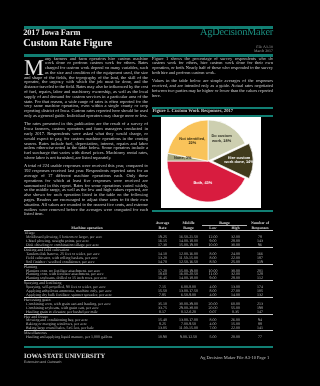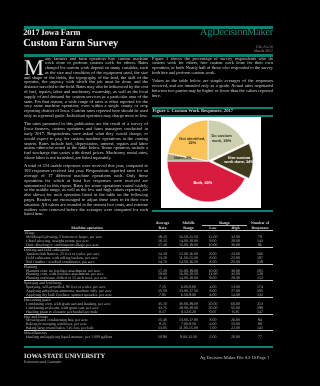--- a/index.html
+++ b/index.html
@@ -52,21 +52,21 @@
   #isu .l1{font-size:6.5px;line-height:7px;font-weight:700;letter-spacing:-0.05px;color:#e2e2e2;font-family:"Liberation Serif",serif;}
   #isu .l2{font-size:3.5px;line-height:4px;color:#b0b0b0;margin-top:0.4px;font-family:"Liberation Sans",sans-serif;}
   #foot-right{position:absolute;left:200px;top:354.6px;font-size:4.5px;line-height:5px;color:#c4c4c4;}
 </style>
 </head>
 <body>
 
 <div class="page">
   <div id="mast-rule" class="teal"></div>
   <div id="title1">2017 Iowa Farm</div>
-  <div id="title2">Custom Farm Survey</div>
+  <div id="title2">Custom Rate Figure</div>
   <div id="brand">AgDecisionMaker</div>
   <div id="filecode">
     <div>File A3-10</div>
     <div>March 2017</div>
   </div>
   <div id="mast-rule2" class="teal"></div>
 
   <div class="col" id="colL">
       <p class="para"><span id="dropcap">M</span>any farmers and farm operators hire custom machine work done or perform custom work for others. Rates charged for custom work depend on many variables, such as the size and condition of the equipment used, the size and shape of the fields, the topography of the land, the skill of the operator, the urgency with which the job must be done, and the distance traveled to the field. Rates may also be influenced by the cost of fuel, repairs, labor and machinery ownership, as well as the local supply of and demand for custom services in a particular area of the state. For that reason, a wide range of rates is often reported for the very same machine operation, even within a single county or crop reporting district of Iowa. Custom rates reported here should be used only as a general guide. Individual operators may charge more or less.</p>
       <p class="para">The rates presented in this publication are the result of a survey of Iowa farmers, custom operators and farm managers conducted in early 2017. Respondents were asked what they would charge, or would expect to pay, for custom machine operations in the coming season. Rates include fuel, depreciation, interest, repairs and labor unless otherwise noted in the table below. Some operators include a fuel surcharge that varies with diesel prices. Machinery rental rates, where labor is not furnished, are listed separately.</p>

